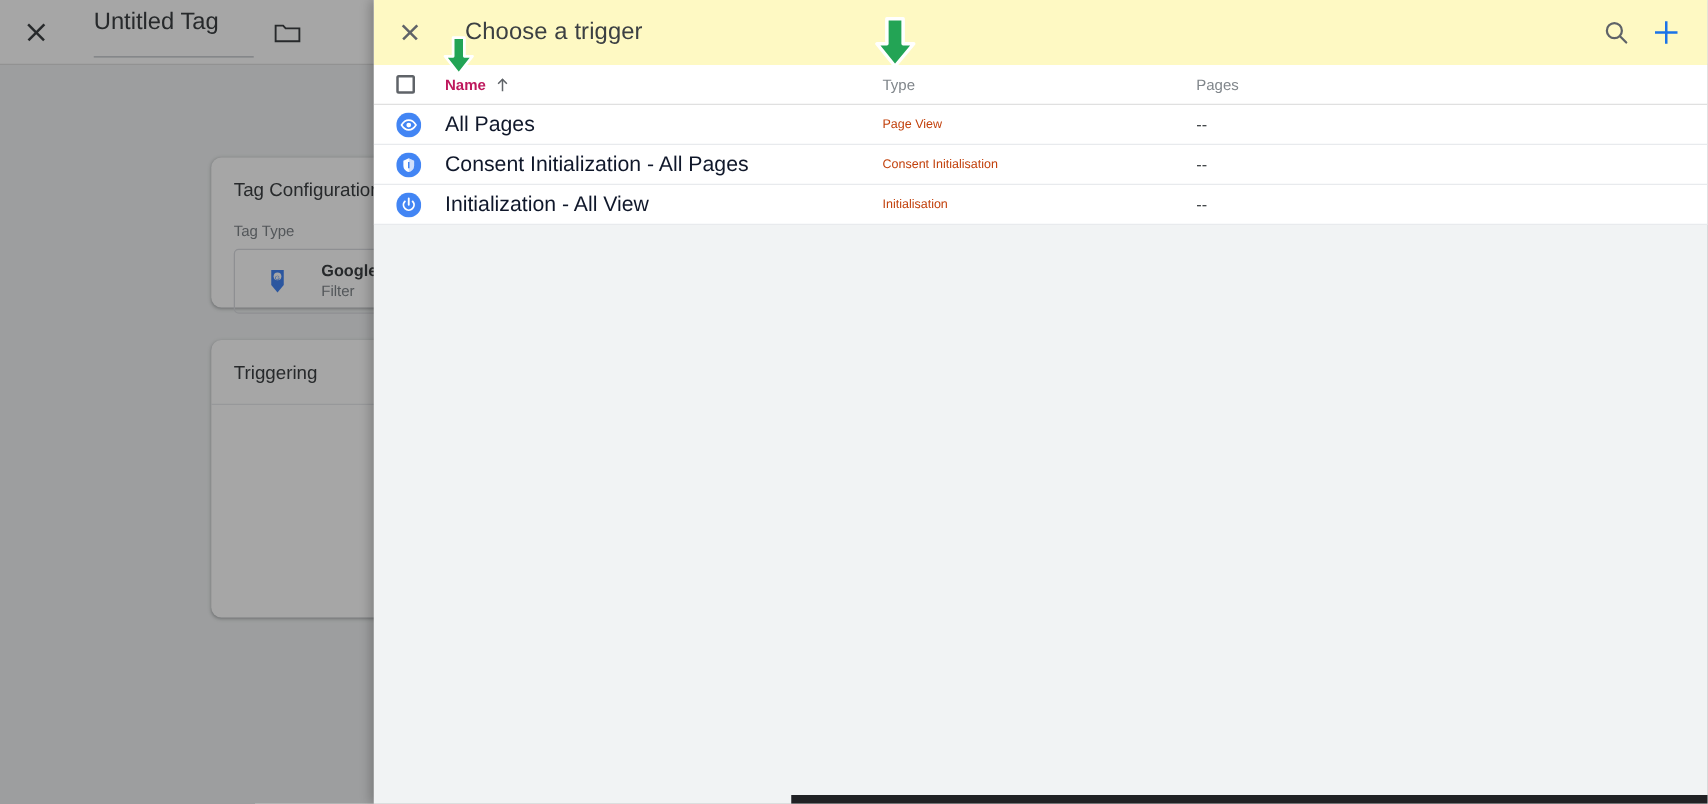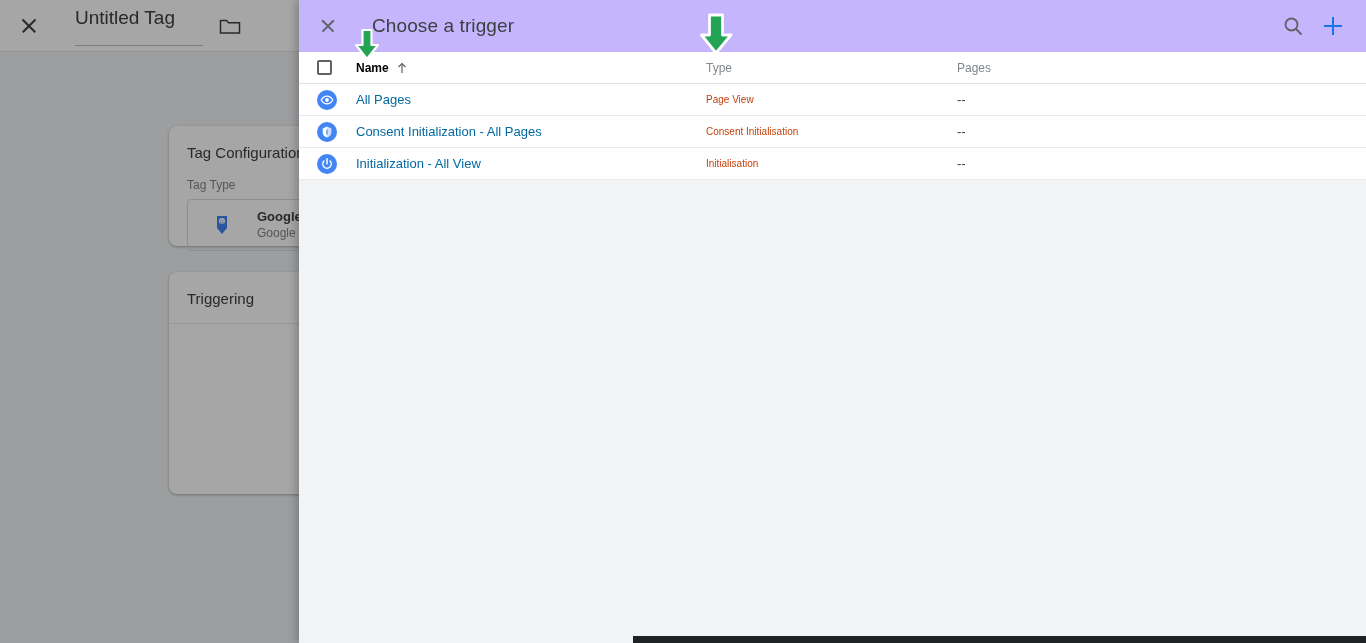--- a/index.html
+++ b/index.html
@@ -149,21 +149,21 @@
     position: absolute;
     left: 299px; top: 0;
     width: 1067px; height: 643px;
     background: #f1f3f4;
     box-shadow: -3px 0 8px rgba(0,0,0,0.22);
     overflow: hidden;
   }
   #modal-header {
     position: relative;
     height: 52px;
-    background: #c4b5fd;
+    background: #fef9c3;
     display: flex;
     align-items: center;
   }
   #modal-close-icon {
     width: 24px; height: 24px;
     margin-left: 17px;
     position: relative;
     cursor: pointer;
     flex: 0 0 auto;
   }
@@ -246,22 +246,22 @@
     box-sizing: border-box;
     cursor: pointer;
   }
   .row-type-icon {
     width: 20px; height: 20px;
     flex: 0 0 auto;
   }
   .col-name {
     width: 351px;
     flex: 0 0 auto;
-    font-size: 13px;
-    color: #0369a1;
+    font-size: 17px;
+    color: #0f172a;
     padding-left: 1px;
     box-sizing: border-box;
   }
   .col-type {
     width: 251px;
     flex: 0 0 auto;
     font-size: 10px;
     color: #c2410c;
     box-sizing: border-box;
   }
@@ -270,21 +270,21 @@
     font-size: 13px;
     color: #3c4043;
   }
   #table-header-row .col-name,
   #table-header-row .col-type,
   #table-header-row .col-filter {
     font-size: 12px;
     color: #80868b;
   }
   #table-header-row .col-name {
-    color: #000000;
+    color: #be185d;
     font-weight: bold;
     display: flex;
     align-items: center;
   }
   #sort-asc-icon {
     margin-left: 7px;
     width: 12px; height: 12px;
     display: inline-block;
   }
 
@@ -335,21 +335,21 @@
       <div id="bg-tagtype-box">
         <div id="bg-google-tag-icon">
           <svg width="24" height="24" viewBox="0 0 24 24" aria-hidden="true">
             <path d="M7 3h10v12l-5 6-5-6z" fill="#4285f4"></path>
             <circle cx="12" cy="8" r="3.1" fill="#ffffff"></circle>
             <text x="12" y="11" font-size="5" text-anchor="middle" fill="#4285f4" font-family="Liberation Sans, sans-serif">G</text>
           </svg>
         </div>
         <div id="bg-tagtype-text">
           <div id="bg-tagtype-name">Google Tag</div>
-          <div id="bg-tagtype-vendor">Google</div>
+          <div id="bg-tagtype-vendor">Filter</div>
         </div>
       </div>
     </div>
 
     <div class="bg-card" id="bg-card-triggering">
       <div class="bg-card-title">Triggering</div>
     </div>
 
   </div>
 </div>

